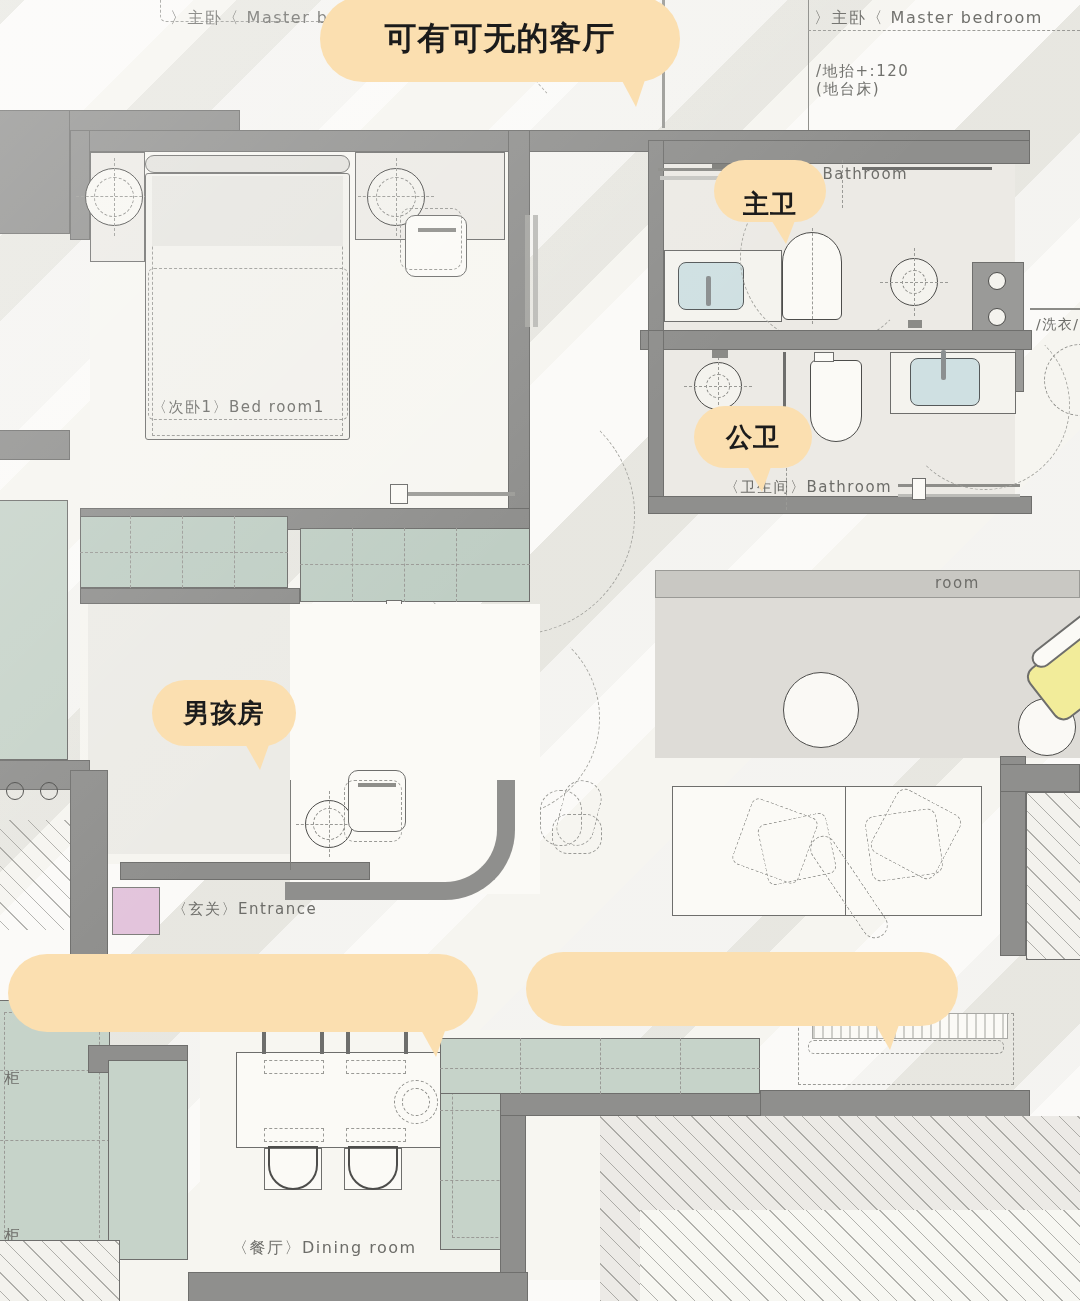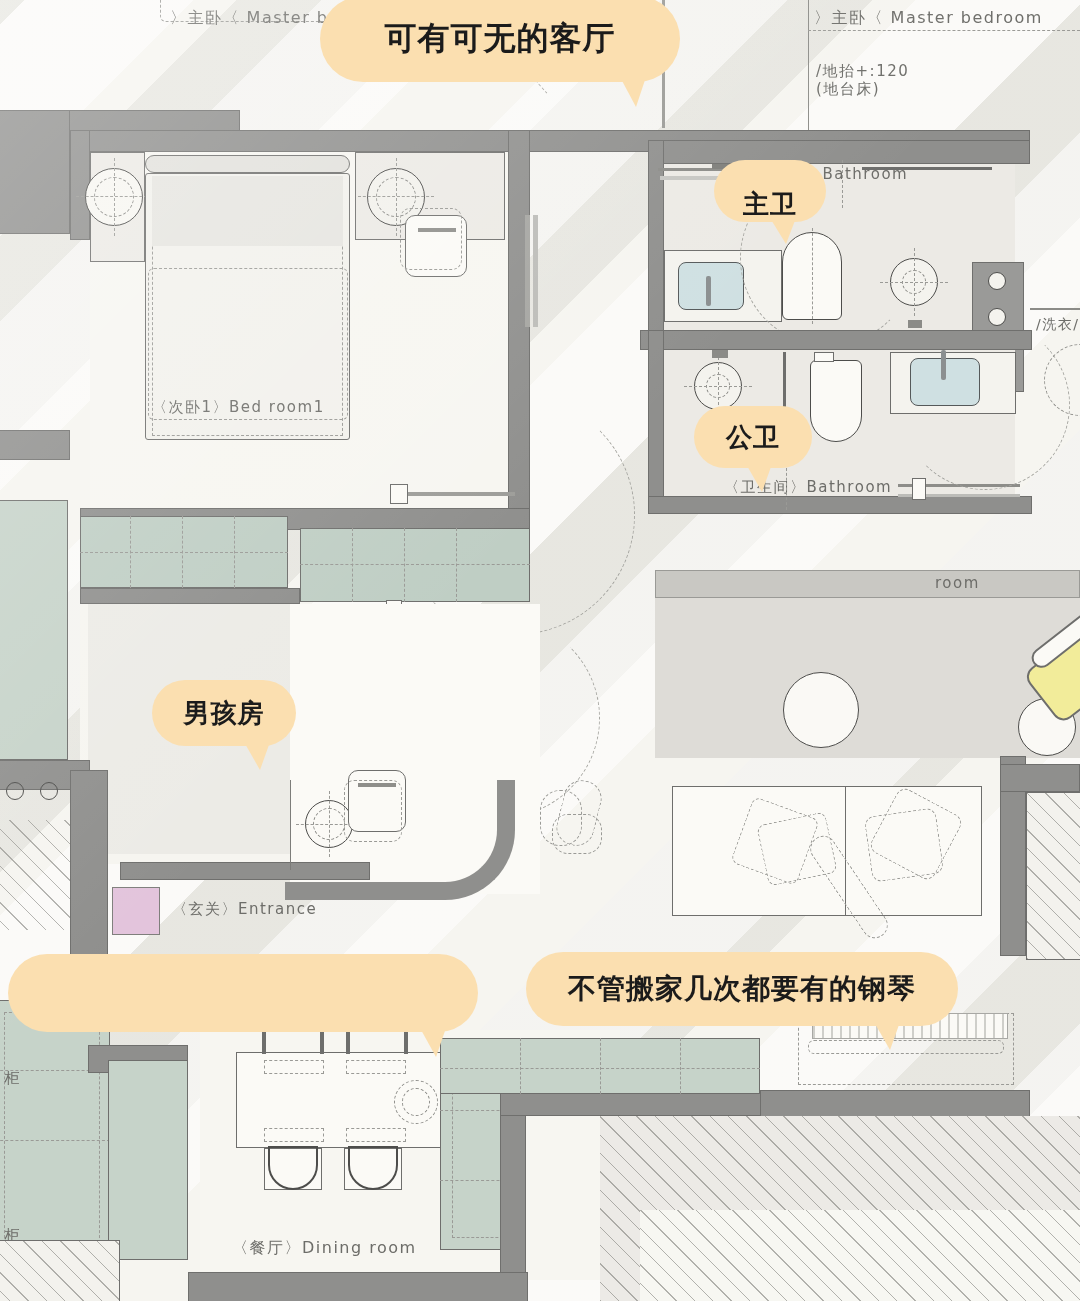--- a/index.html
+++ b/index.html
@@ -354,17 +354,16 @@
   <div class="bubble" style="left:152px;top:680px;width:144px;height:66px;font-size:26px;border-radius:34px;">
     <span>男孩房</span>
     <span class="tail" style="left:92px;bottom:-24px;border-top-width:28px;"></span>
   </div>
 
   <div class="bubble" style="left:8px;top:954px;width:470px;height:78px;font-size:30px;border-radius:40px;">
     <span class="tail" style="left:412px;bottom:-25px;border-top-width:29px;"></span>
   </div>
 
   <div class="bubble" style="left:526px;top:952px;width:432px;height:74px;font-size:28px;border-radius:38px;">
-    <span>不管搬家几次都要有的钢琴</span>
     <span class="tail" style="left:348px;bottom:-24px;border-top-width:28px;"></span>
   </div>
 
 </div>
 
 </body></html>

